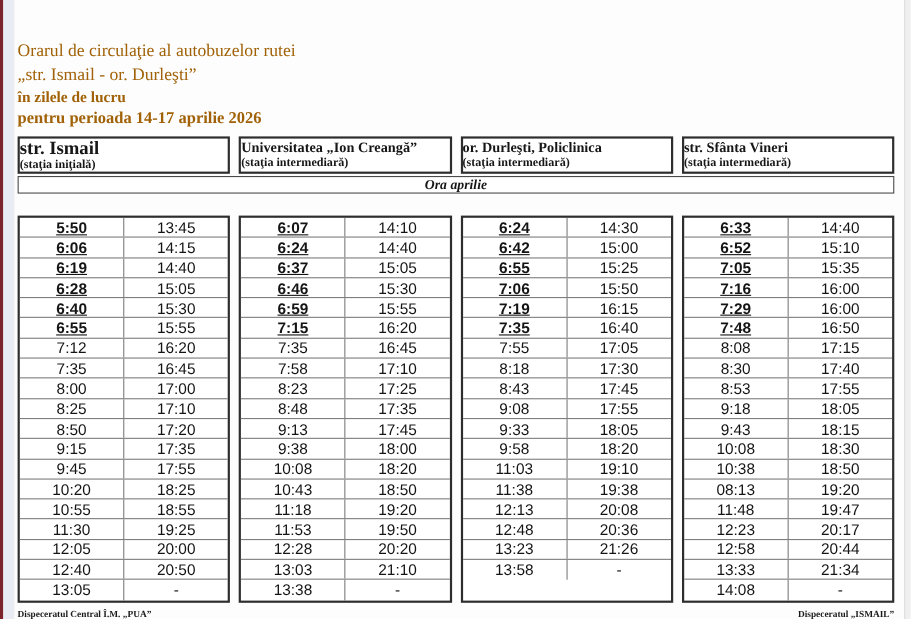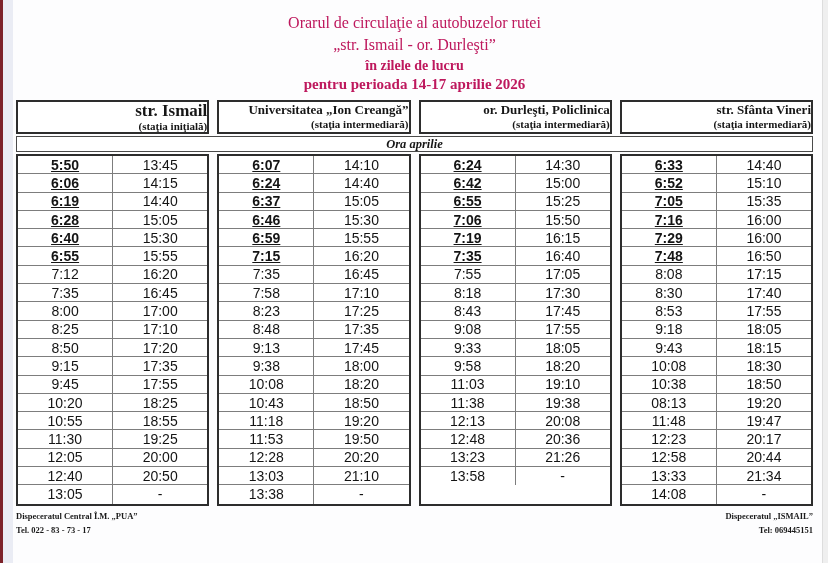--- a/index.html
+++ b/index.html
@@ -6,36 +6,36 @@
   html,body { width:828px; height:563px; }
   body { font-family:"Liberation Serif", serif; background:#fdfdfe; overflow:hidden; }
   .page { position:relative; width:828px; height:563px; background:#fdfdfe; }
 
   .edge-left-dark  { position:absolute; left:0; top:0; width:3px; height:100%; background:#7c222a; }
   .edge-left-light { position:absolute; left:3px; top:0; width:10px; height:100%; background:#eaecf4; }
   .edge-right      { position:absolute; right:0; top:0; width:6px; height:100%; background:#efefef; border-left:1px solid #dddddd; }
 
   .content { position:absolute; left:16px; top:0; width:797px; }
 
-  .titles { text-align:center; padding-top:14px; color:#be185d; }
+  .titles { padding-top:38px; color:#a16207; }
   .t1 { font-size:16px; }
   .t2 { font-size:18px; font-weight:bold; margin-top:4px; }
   .t3 { font-size:16px; margin-top:4px; }
   .t4 { font-size:14px; font-weight:bold; margin-top:4px; }
   .t5 { font-size:15px; font-weight:bold; margin-top:2px; }
 
   .header-row { display:flex; gap:8px; margin-top:7px; height:34px; }
-  .hbox { flex:1; border:2px solid #2d2d2d; background:#fff; display:flex; flex-direction:column; justify-content:center; align-items:flex-end; line-height:1.15; }
+  .hbox { flex:1; border:2px solid #2d2d2d; background:#fff; display:flex; flex-direction:column; justify-content:center; align-items:flex-start; line-height:1.15; }
   .hname { font-weight:bold; font-size:13px; color:#161616; }
   .hbox.first .hname { font-size:17px; }
   .hsub { font-weight:bold; font-size:11px; color:#161616; }
 
   .ora-strip { margin-top:2px; height:16px; border:1px solid #4a4a4a; display:flex; align-items:center; justify-content:center; font-weight:bold; font-style:italic; font-size:12.5px; color:#161616; background:#fff; }
 
-  .grids { display:flex; gap:8px; margin-top:2px; }
+  .grids { display:flex; gap:8px; margin-top:20px; }
   .grid { flex:1; border:2px solid #2d2d2d; background:#fff; }
   .trow { display:flex; height:18.3px; border-bottom:1px solid #7d7d7d; }
   .trow:last-child { border-bottom:none; }
   .tcell { flex:1; display:flex; align-items:center; justify-content:center; font-family:"Liberation Sans", sans-serif; font-size:14px; color:#141414; }
   .tcell.left { border-right:1px solid #7d7d7d; }
   .tcell.bu { font-weight:bold; text-decoration:underline; }
 
   .footer { display:flex; justify-content:space-between; margin-top:3px; font-weight:bold; font-size:8.5px; line-height:1.65; color:#1a1a1a; }
   .footer .right { text-align:right; }
 </style>

